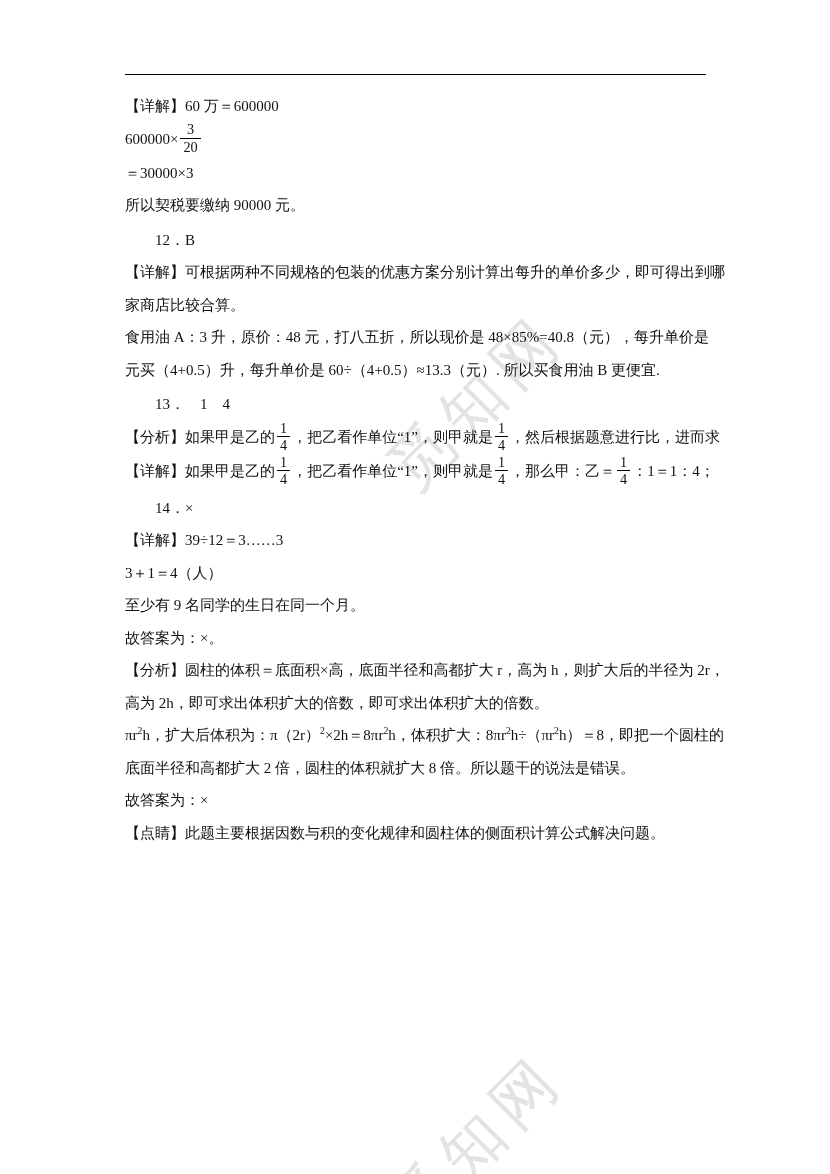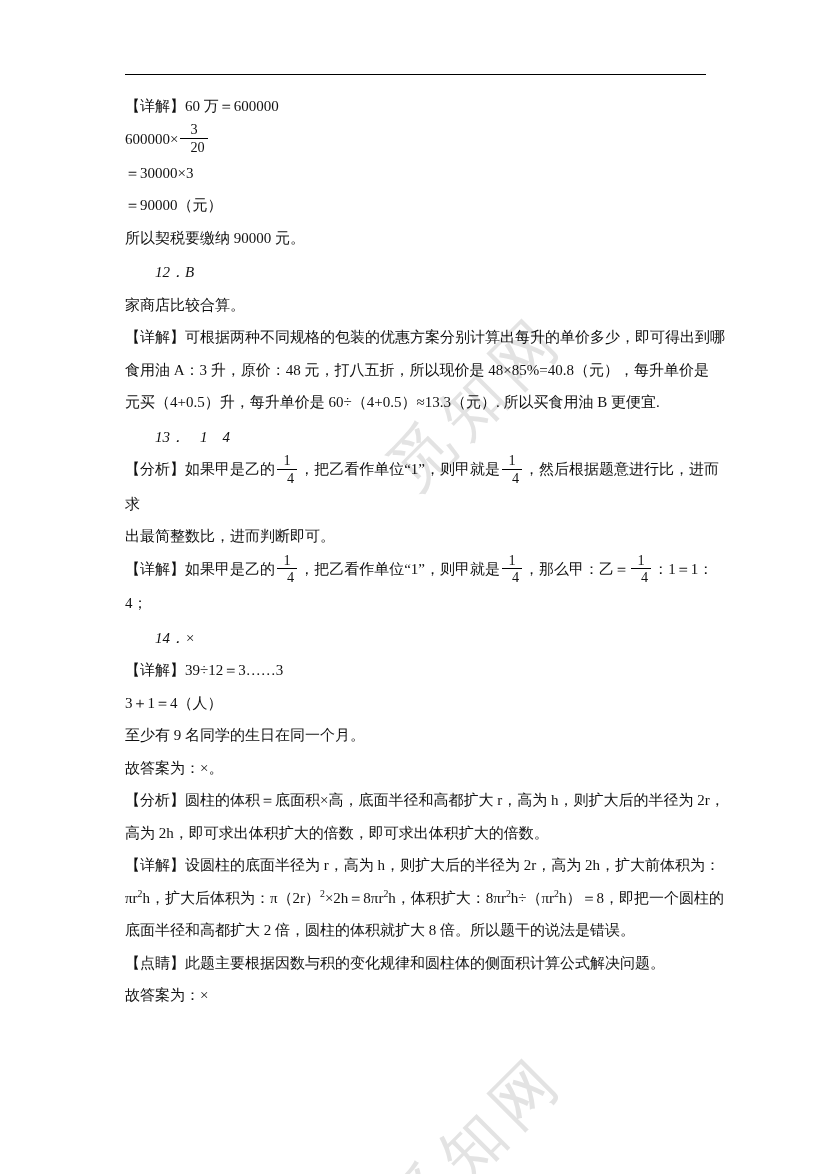--- a/index.html
+++ b/index.html
@@ -28,39 +28,38 @@
     width: 600px;
     font-size: 15px;
   }
   .line {
     line-height: 32.5px;
     white-space: pre-wrap;
   }
   .line.indent {
     padding-left: 30px;
     margin-top: 2px;
-    font-style: italic;
   }
   sup {
     font-size: 0.65em;
     vertical-align: super;
     line-height: 0;
   }
   .frac {
     display: inline-block;
     vertical-align: middle;
     text-align: center;
     font-size: 0.95em;
     line-height: 1.15;
     margin: 0 2px;
     position: relative;
     top: -2px;
   }
   .frac .num { display: block; padding: 0 3px; border-bottom: 1px solid #000; }
-  .frac .den { display: block; padding: 0 3px; margin-left: 7px; }
+  .frac .den { display: block; padding: 0 3px; }
   .watermark {
     position: absolute;
     color: rgba(185,185,185,0.40);
     font-size: 62px;
     letter-spacing: 10px;
     transform: rotate(-45deg);
     transform-origin: center;
     pointer-events: none;
     font-family: "Liberation Sans", "DejaVu Sans", sans-serif;
     white-space: nowrap;
@@ -72,37 +71,34 @@
 <body>
 
 <div class="page">
   <div class="header-rule"></div>
   <div class="watermark wm1">觅知网</div>
   <div class="watermark wm2">觅知网</div>
   <div class="content" id="content">
       <div class="line">【详解】60 万＝600000</div>
       <div class="line">600000×<span class="frac"><span class="num">3</span><span class="den">20</span></span></div>
       <div class="line">＝30000×3</div>
-      <div class="line">＝90000（元）</div>
       <div class="line">所以契税要缴纳 90000 元。</div>
       <div class="line indent">12．B</div>
+      <div class="line">【详解】可根据两种不同规格的包装的优惠方案分别计算出每升的单价多少，即可得出到哪</div>
       <div class="line">家商店比较合算。</div>
-      <div class="line">【详解】可根据两种不同规格的包装的优惠方案分别计算出每升的单价多少，即可得出到哪</div>
       <div class="line">食用油 A：3 升，原价：48 元，打八五折，所以现价是 48×85%=40.8（元），每升单价是</div>
       <div class="line">元买（4+0.5）升，每升单价是 60÷（4+0.5）≈13.3（元）. 所以买食用油 B 更便宜.</div>
       <div class="line indent">13．    1    4</div>
       <div class="line">【分析】如果甲是乙的<span class="frac"><span class="num">1</span><span class="den">4</span></span>，把乙看作单位“1”，则甲就是<span class="frac"><span class="num">1</span><span class="den">4</span></span>，然后根据题意进行比，进而求</div>
-      <div class="line">出最简整数比，进而判断即可。</div>
       <div class="line">【详解】如果甲是乙的<span class="frac"><span class="num">1</span><span class="den">4</span></span>，把乙看作单位“1”，则甲就是<span class="frac"><span class="num">1</span><span class="den">4</span></span>，那么甲：乙＝<span class="frac"><span class="num">1</span><span class="den">4</span></span>：1＝1：4；</div>
       <div class="line indent">14．×</div>
       <div class="line">【详解】39÷12＝3……3</div>
       <div class="line">3＋1＝4（人）</div>
       <div class="line">至少有 9 名同学的生日在同一个月。</div>
       <div class="line">故答案为：×。</div>
       <div class="line">【分析】圆柱的体积＝底面积×高，底面半径和高都扩大 r，高为 h，则扩大后的半径为 2r，</div>
       <div class="line">高为 2h，即可求出体积扩大的倍数，即可求出体积扩大的倍数。</div>
-      <div class="line">【详解】设圆柱的底面半径为 r，高为 h，则扩大后的半径为 2r，高为 2h，扩大前体积为：</div>
       <div class="line">πr<sup>2</sup>h，扩大后体积为：π（2r）<sup>2</sup>×2h＝8πr<sup>2</sup>h，体积扩大：8πr<sup>2</sup>h÷（πr<sup>2</sup>h）＝8，即把一个圆柱的</div>
       <div class="line">底面半径和高都扩大 2 倍，圆柱的体积就扩大 8 倍。所以题干的说法是错误。</div>
+      <div class="line">故答案为：×</div>
       <div class="line">【点睛】此题主要根据因数与积的变化规律和圆柱体的侧面积计算公式解决问题。</div>
-      <div class="line">故答案为：×</div>
     </div>
 </div>
 
 </body></html>

